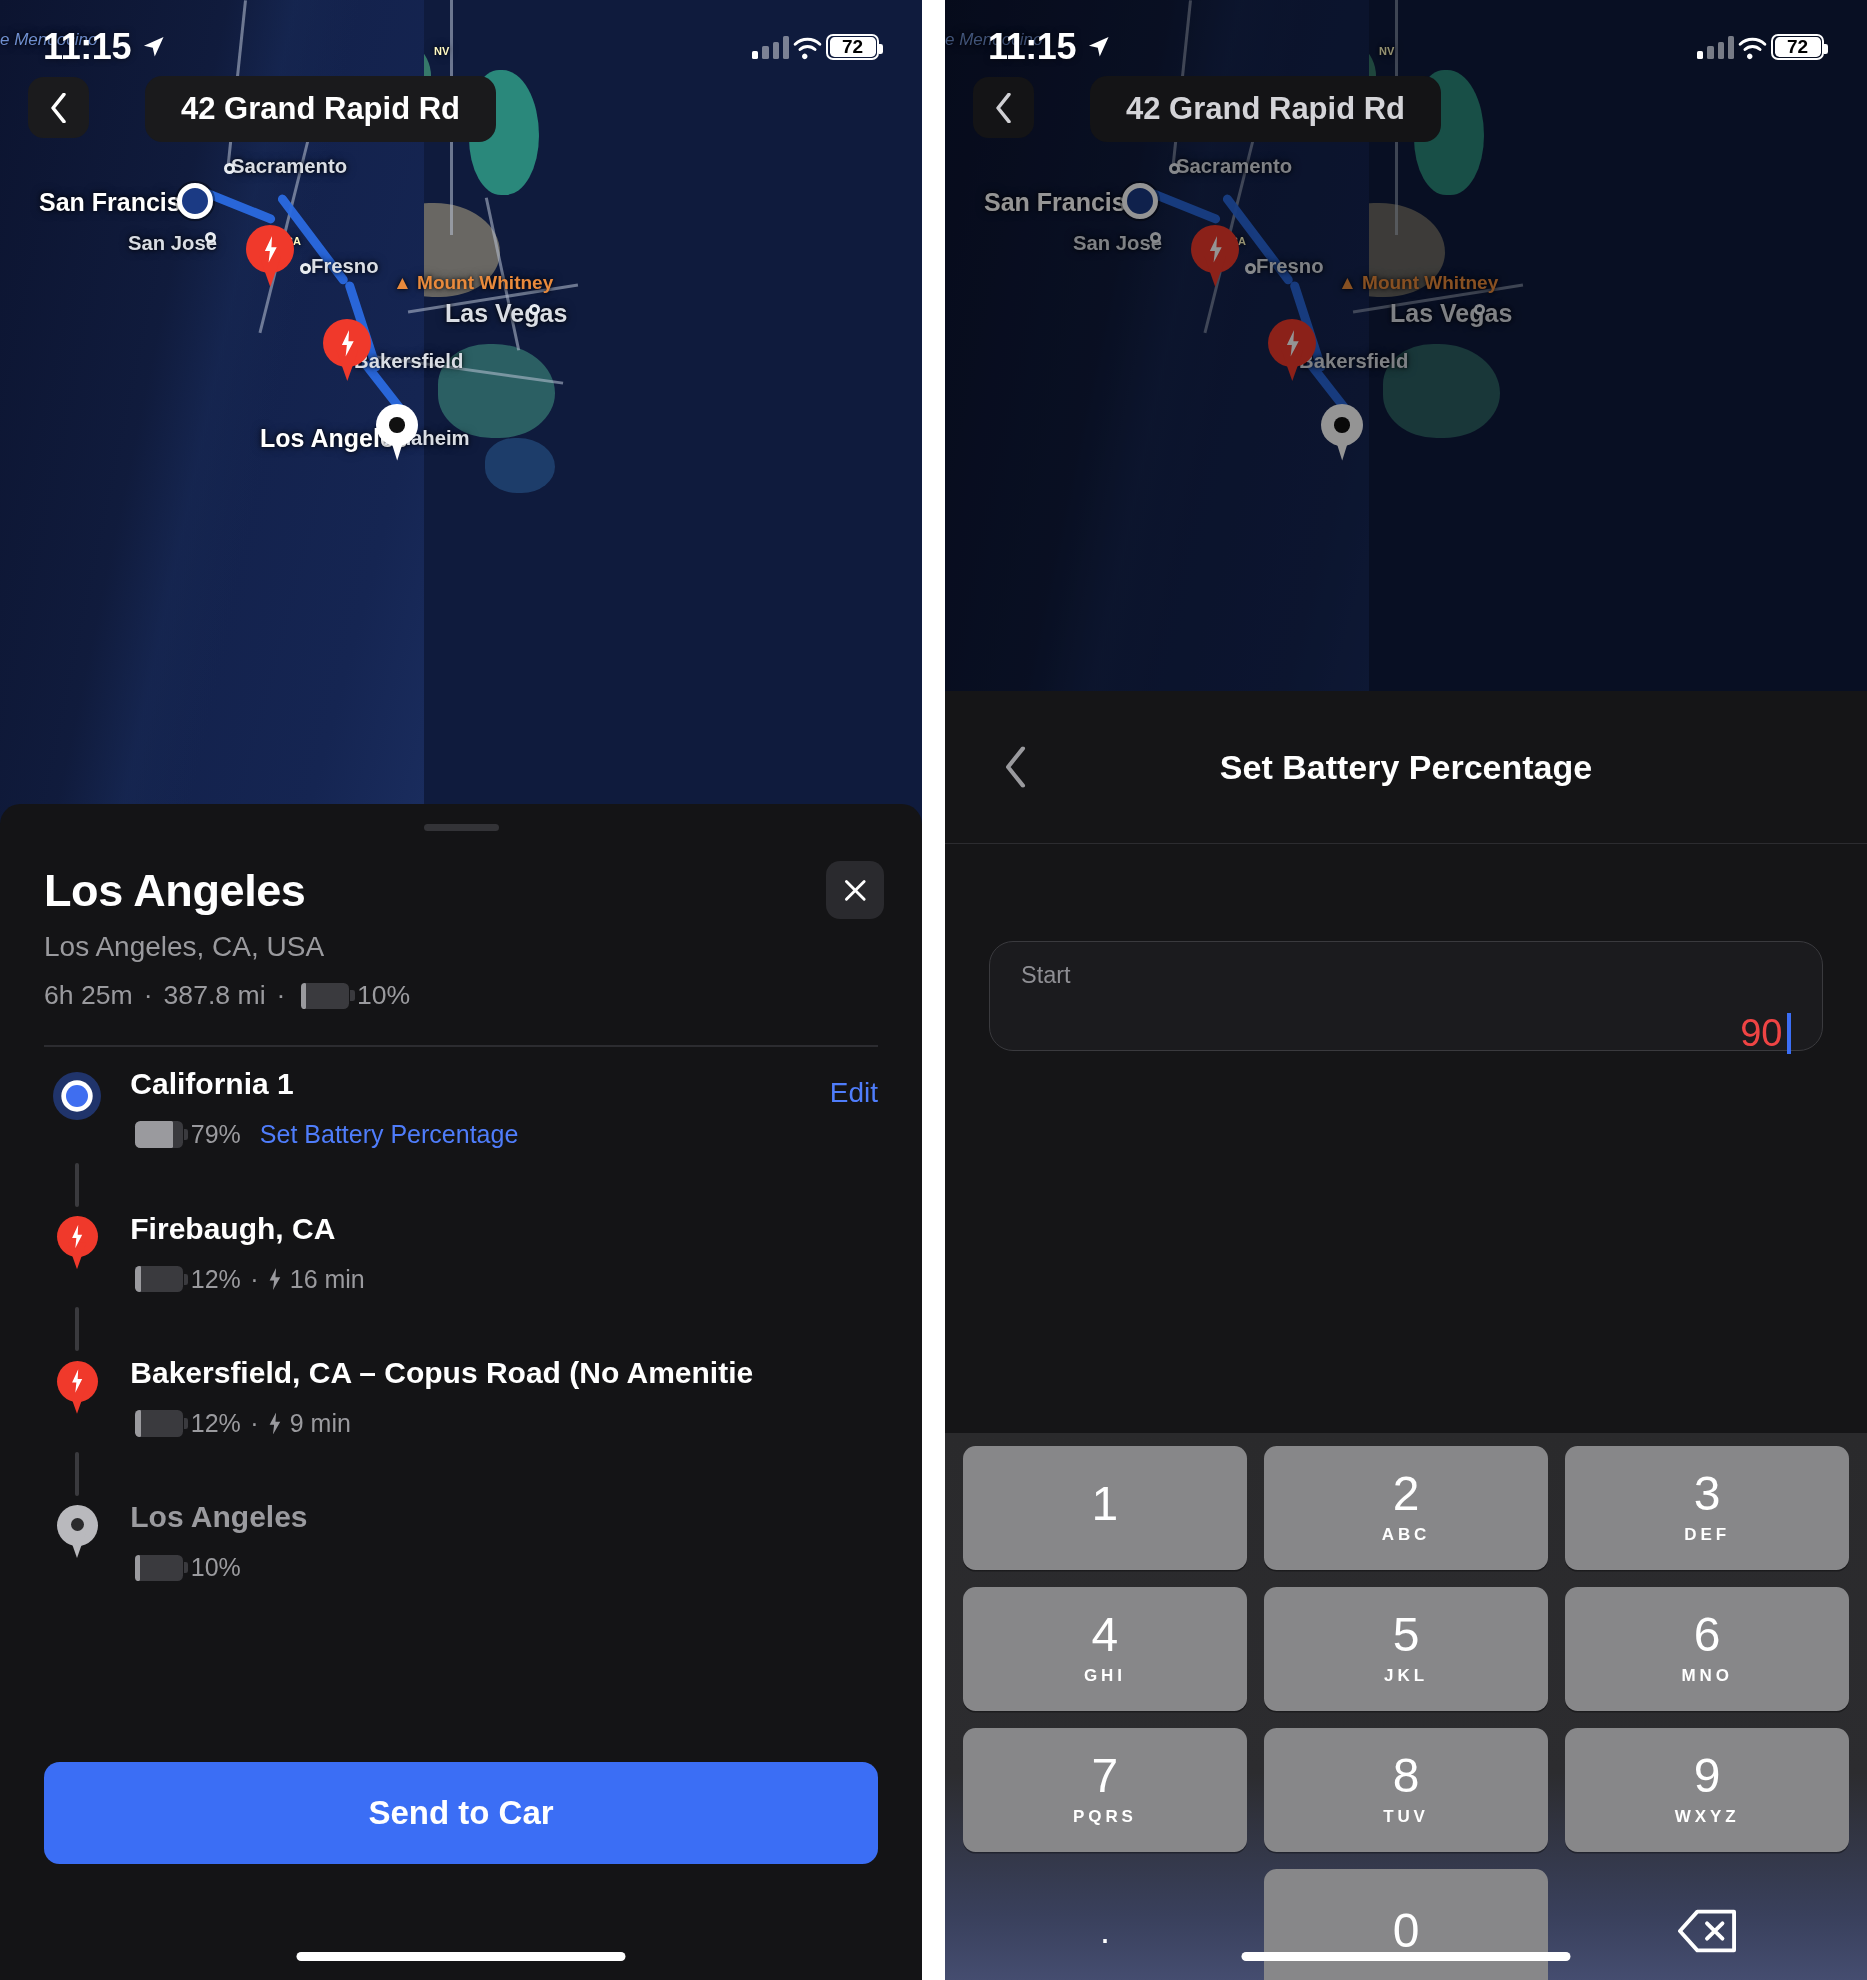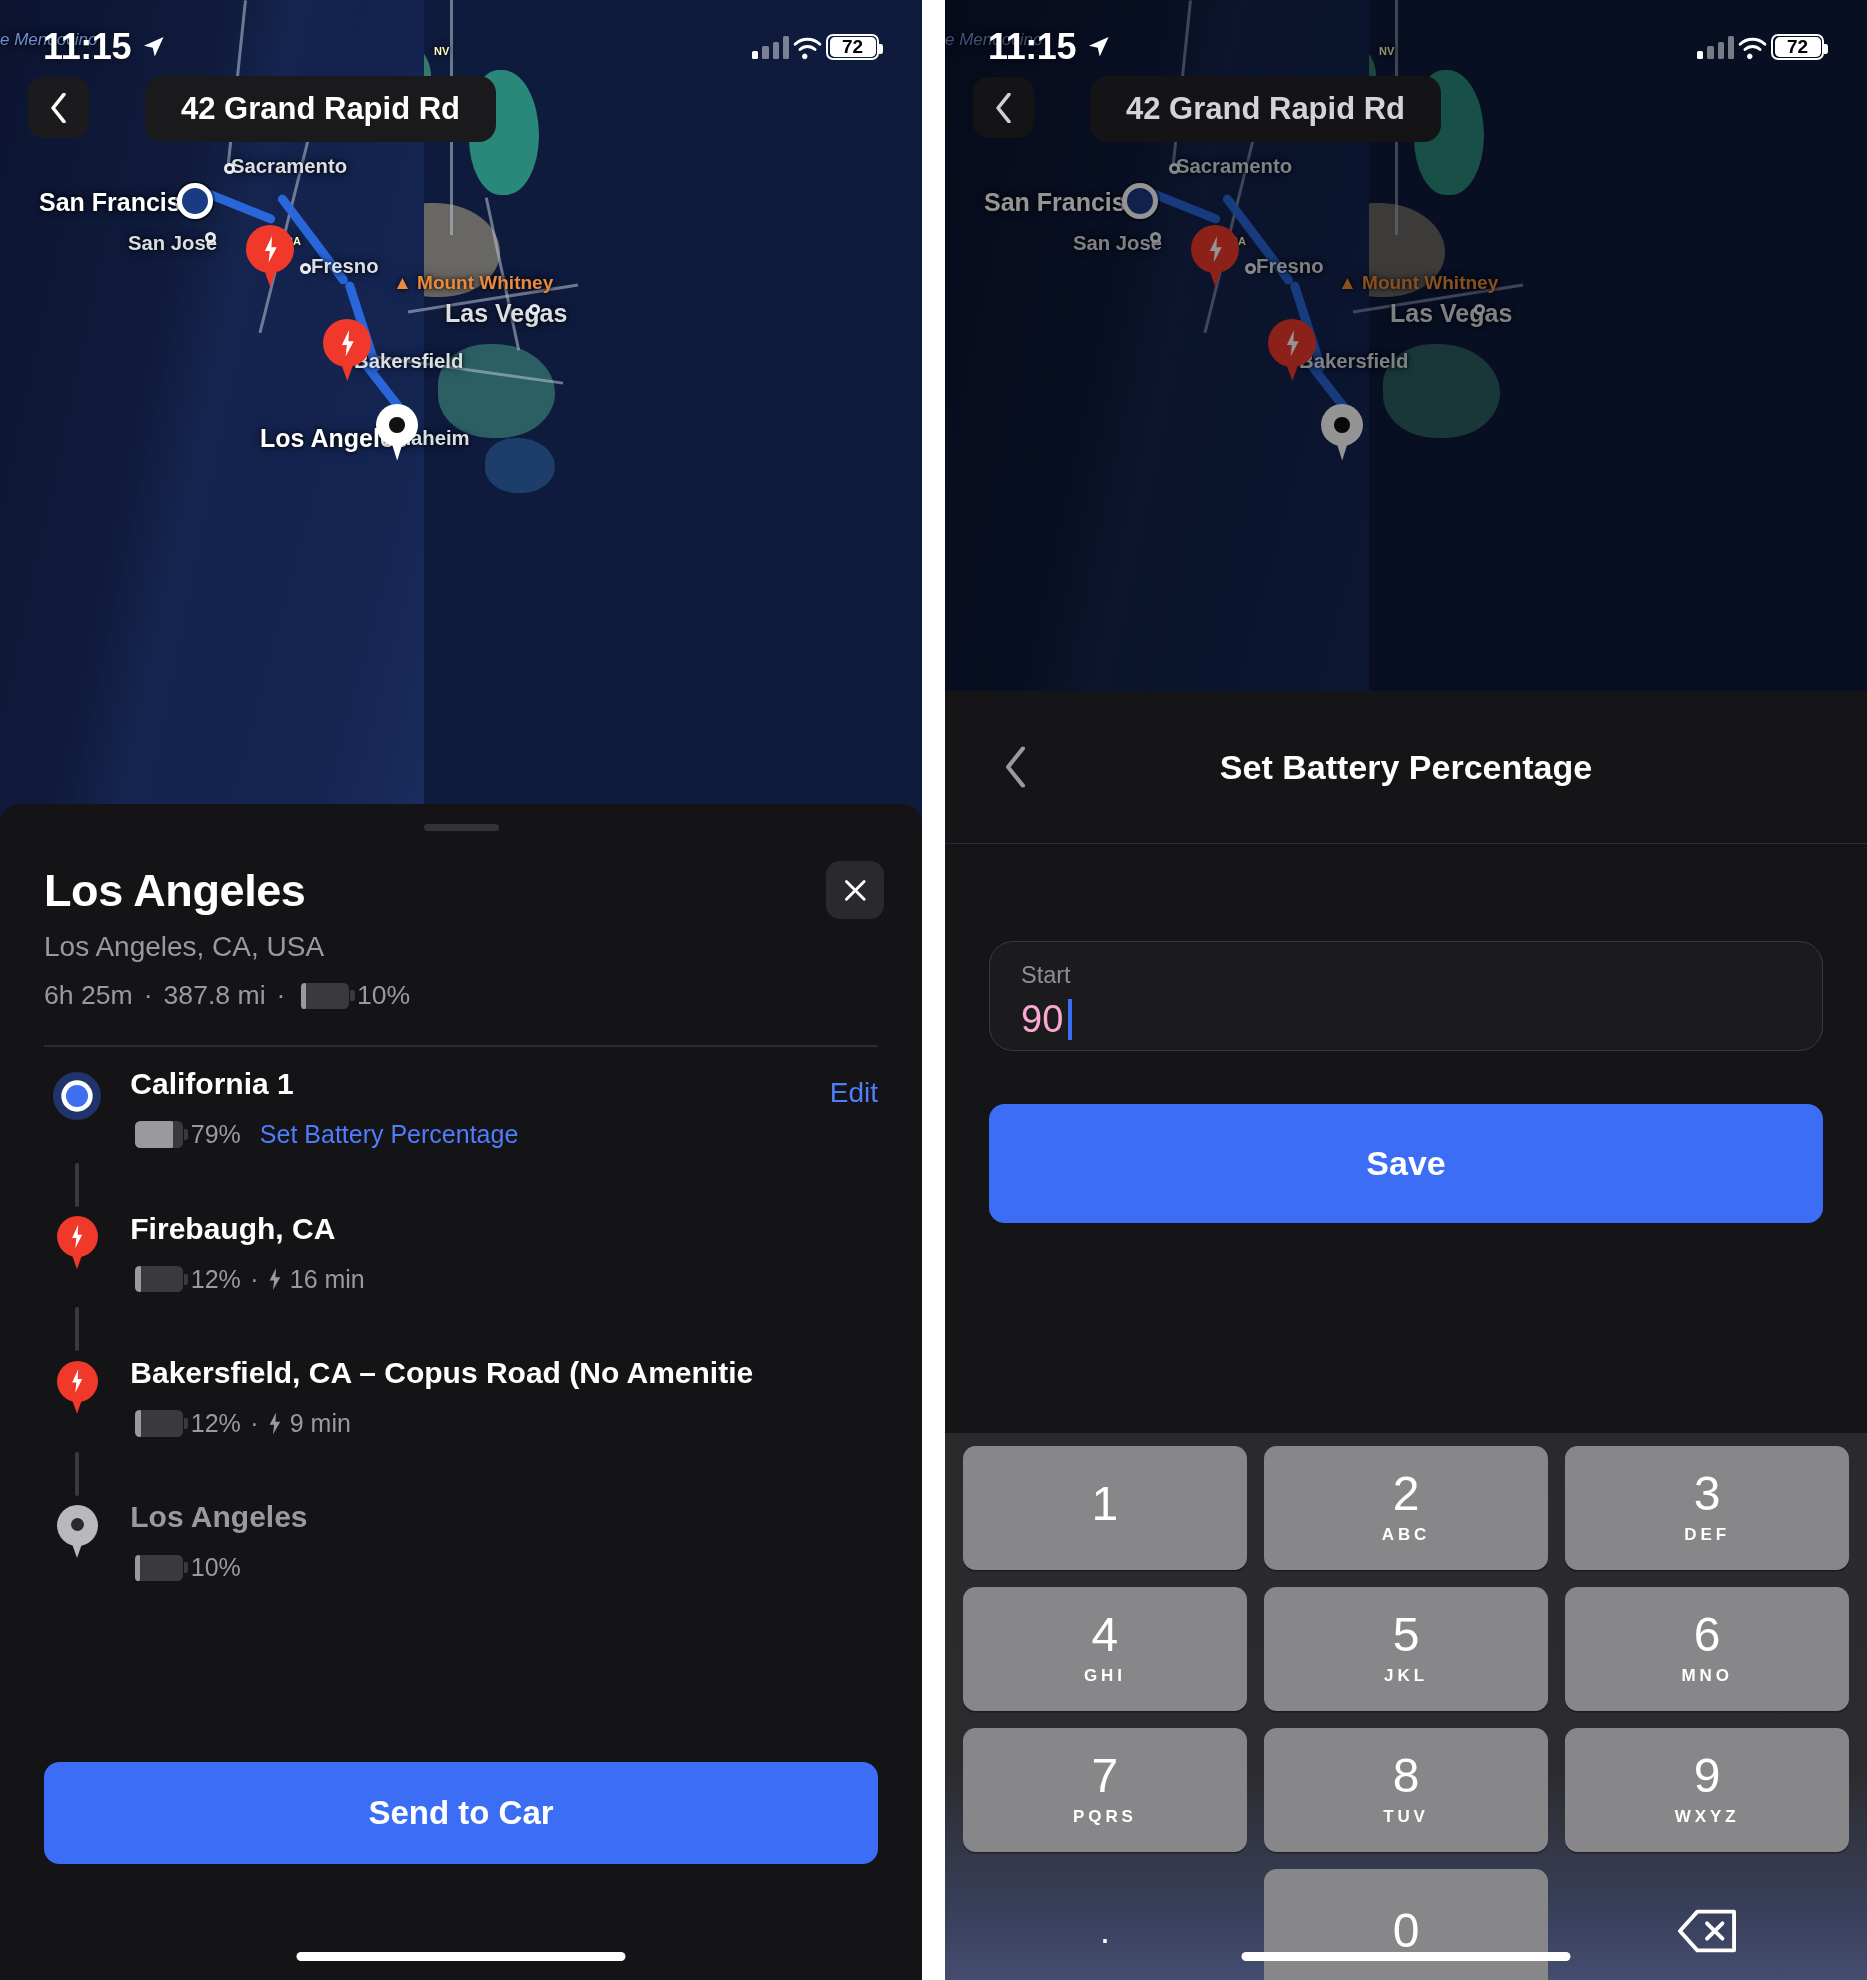--- a/index.html
+++ b/index.html
@@ -171,21 +171,21 @@
   .modal-head { position:relative; height:153px; display:flex; align-items:center; justify-content:center;
     border-bottom:1.6px solid #2c2c30; }
   .modal-head .title { color:#fff; font-size:34px; font-weight:bold; }
   .modal-back { position:absolute; left:55px; top:50%; transform:translateY(-50%); width:31px; height:41px; cursor:pointer; }
 
   .field {
     margin:97px 44px 0 44px; height:110px; border:1.6px solid #3a3a3e; border-radius:24px;
     background:#1b1b1e; padding:20.3px 31px; cursor:text;
   }
   .field .lab { color:#8e8e93; font-size:23.5px; }
-  .field .val { color:#f9a8d4; font-size:38px; margin-top:9px; display:flex; align-items:center; }
+  .field .val { color:#ef4444; font-size:38px; margin-top:23px; display:flex; align-items:center;justify-content:flex-end; }
   .caret { display:inline-block; width:3.9px; height:41px; background:#3b6ef5; margin-left:4.7px; }
 
   .save-btn {
     margin:53px 44px 0 44px; height:119px; border-radius:15.6px; background:#3b6ef5;
     display:flex; align-items:center; justify-content:center; cursor:pointer;
   }
   .save-btn span { color:#fff; font-size:34px; font-weight:bold; }
 
   .keypad {
     position:absolute; left:0; right:0; bottom:0; height:548px; padding:12.5px 9.4px 0 9.4px;
@@ -547,23 +547,20 @@
       </div>
 
       <div class="field">
         <div class="lab">Start</div>
         <div class="val">
           <span>90</span>
           <span class="caret"></span>
         </div>
       </div>
 
-      <div class="save-btn">
-        <span>Save</span>
-      </div>
 
       <div class="keypad">
         <div class="krow">
           <div class="kcell">
               <div class="key">
             <span class="num">1</span>
             <span class="sub"></span>
               </div>
             </div>
           <div class="kcell">

